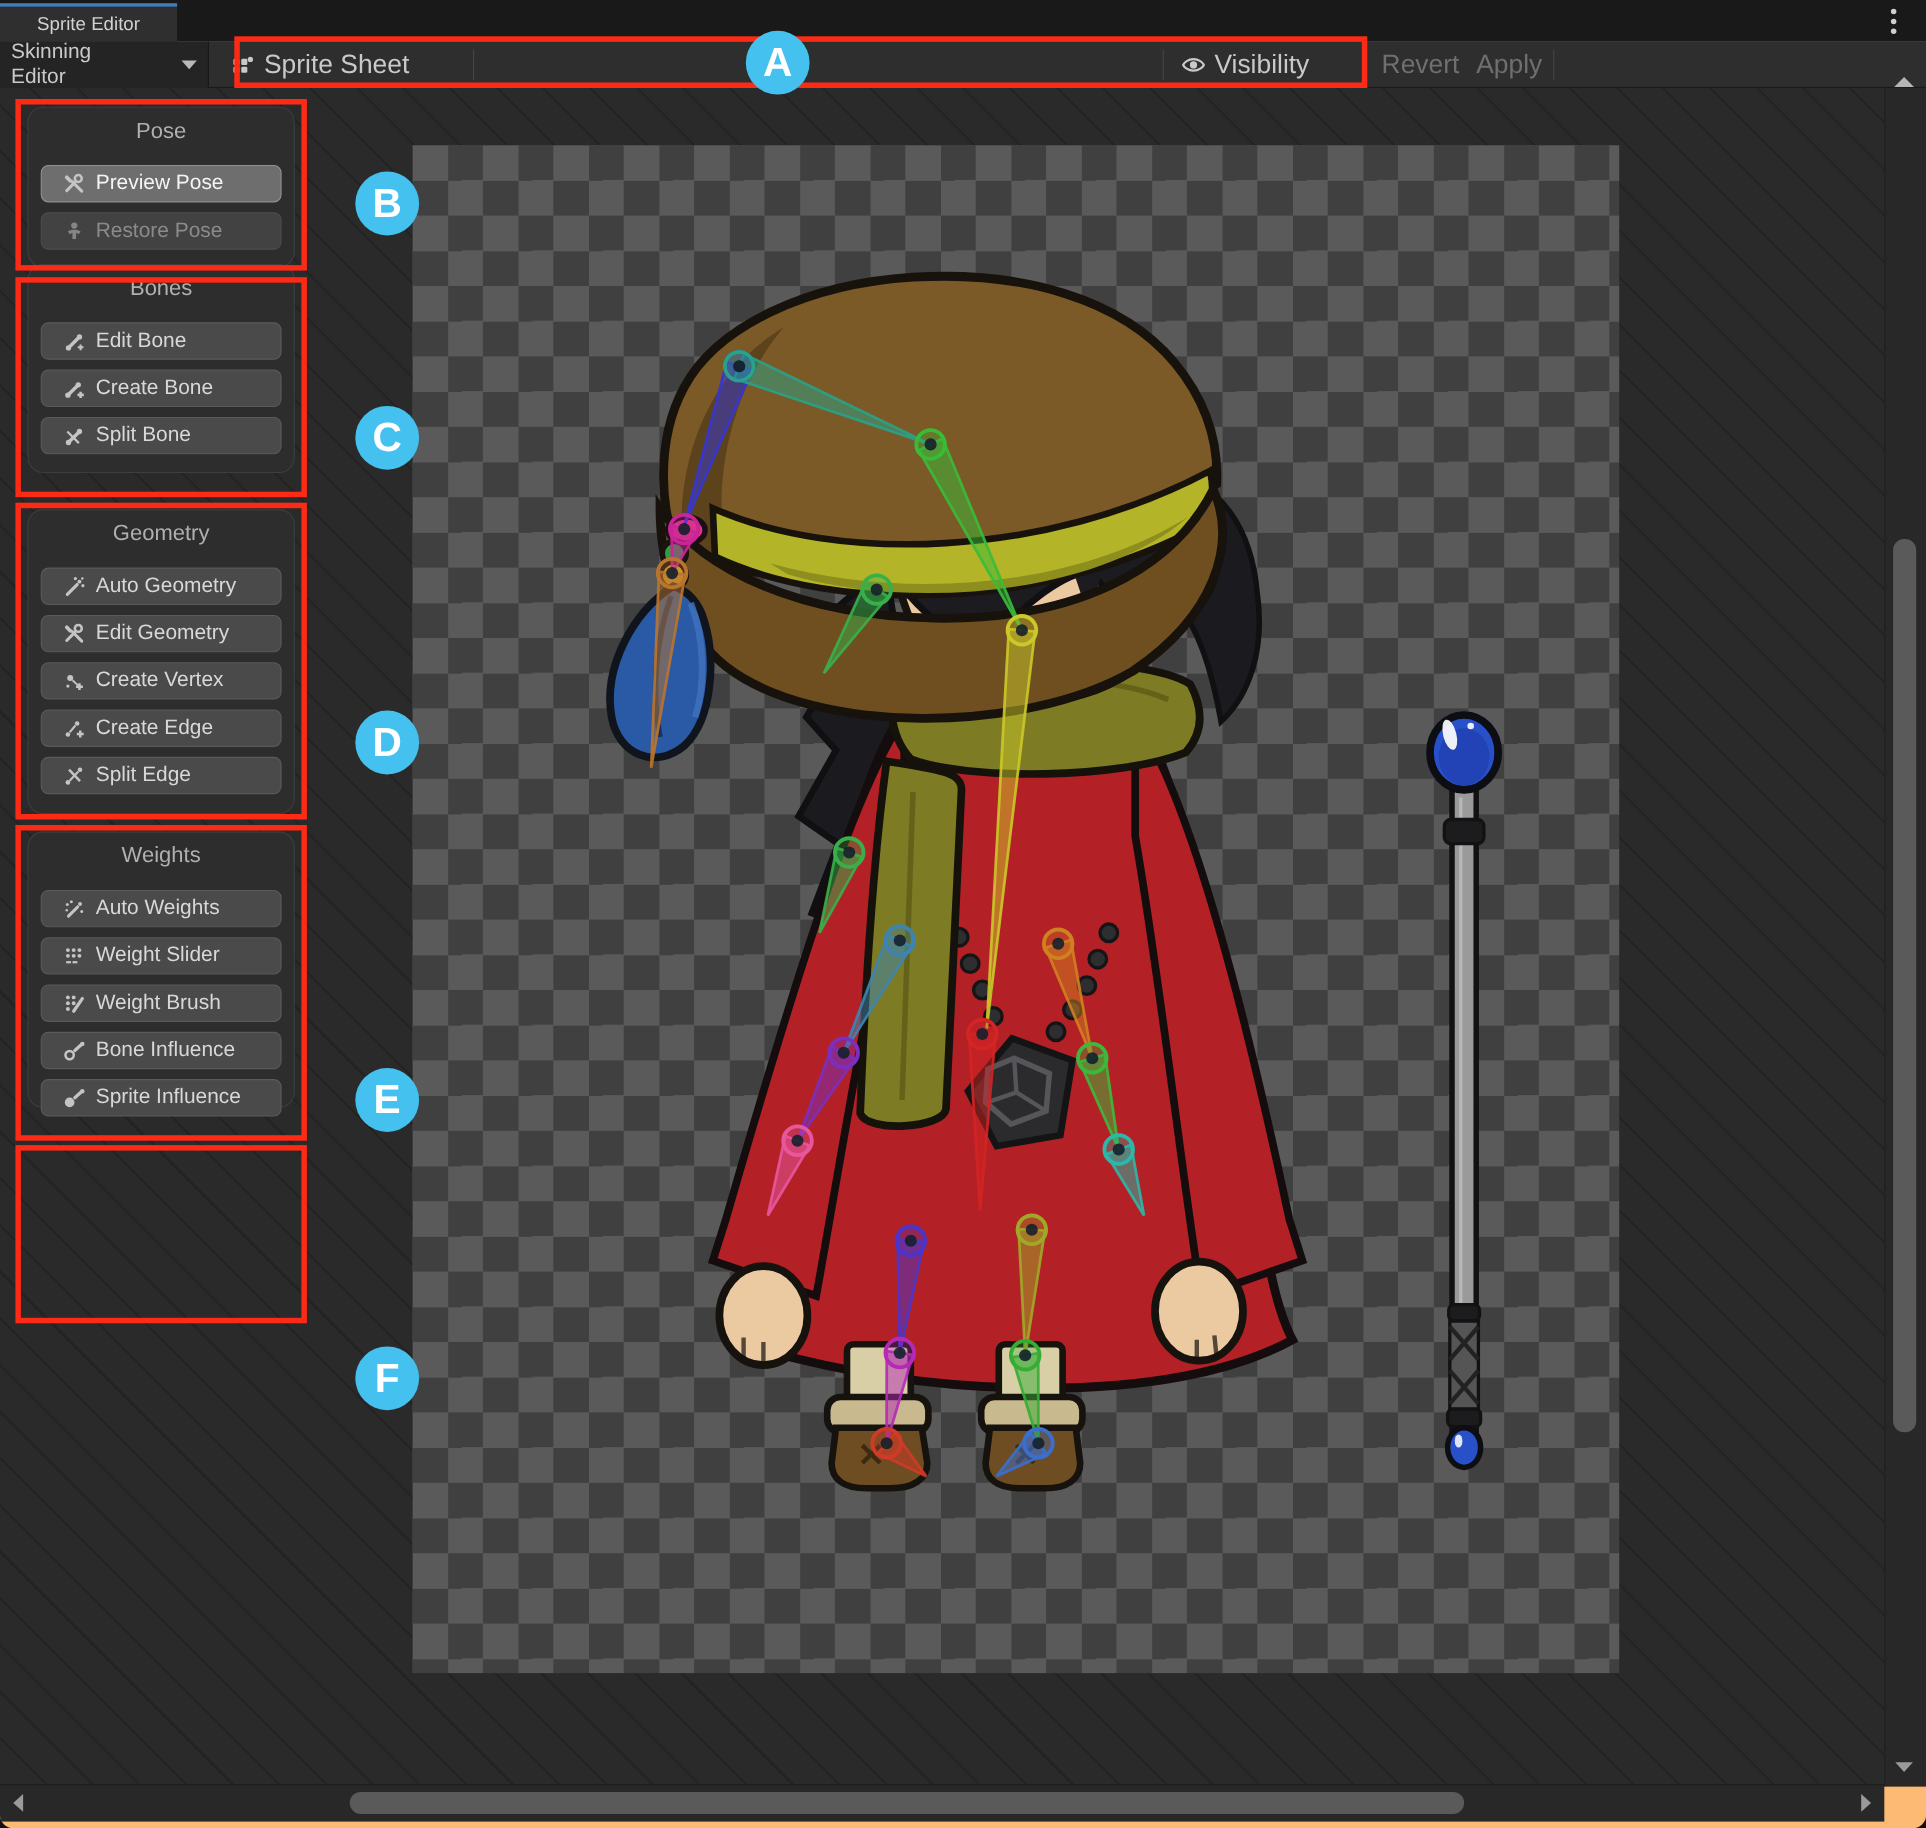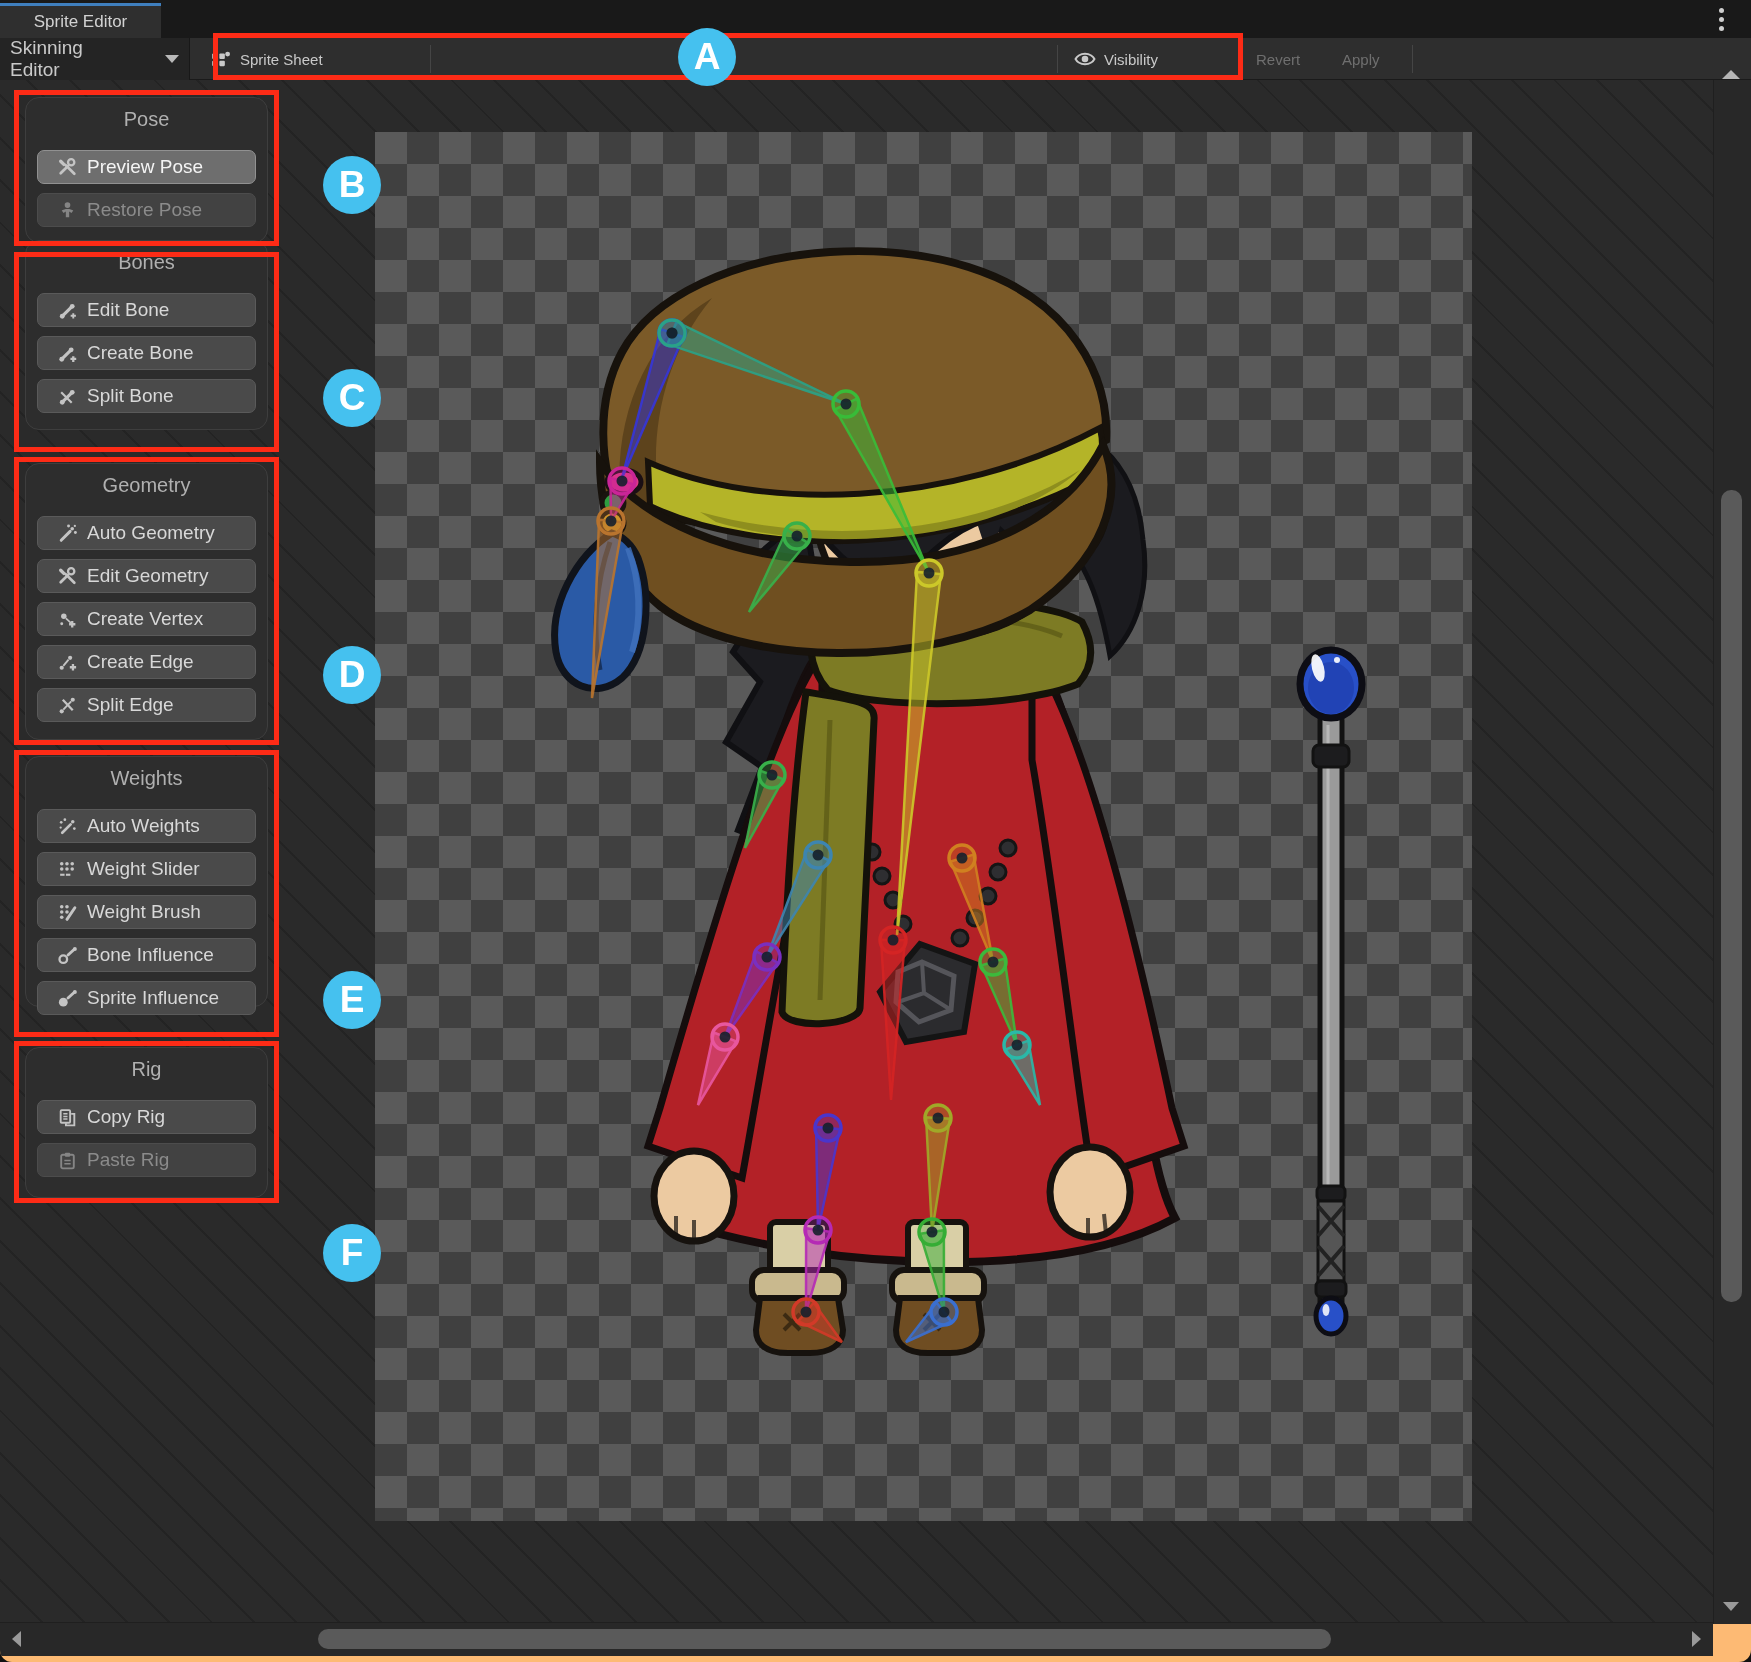--- a/index.html
+++ b/index.html
@@ -16,21 +16,21 @@
   .kebab i{display:block;width:5px;height:5px;border-radius:50%;background:#cfcfcf;margin:0 0 4px 0;}
   
   .toolbar{position:absolute;left:0;top:38px;width:100%;height:42px;background:#2e2e2e;
            border-bottom:1px solid #1a1a1a;}
   .dropdown{position:absolute;left:0;top:0;width:190px;height:42px;background:#242424;
             border-right:1px solid #181818;color:#c9c9c9;font-size:19px;display:flex;
             align-items:center;padding:0 10px;cursor:pointer;gap:40px;}
   .dropdown .caret{width:0;height:0;border-left:7px solid transparent;border-right:7px solid transparent;
             border-top:8px solid #b9b9b9;margin-left:10px;}
   .tbtn{position:absolute;top:0;height:42px;display:flex;align-items:center;gap:8px;
-        color:#c9c9c9;font-size:15px;background:transparent;border:none;cursor:pointer;padding:0 12px;}
+        color:#c9c9c9;font-size:24px;background:transparent;border:none;cursor:pointer;padding:0 12px;}
   .tbtn.dis{color:#6f6f6f;cursor:default;}
   .tdiv{position:absolute;top:7px;width:1px;height:28px;background:#454545;}
   .ticon{display:inline-flex;width:22px;height:22px;}
   .ticon svg{width:100%;height:100%;fill:#c9c9c9;}
   .rgbswatch{position:absolute;left:1429px;top:44px;width:28px;height:26px;border:3px solid #0d0d0d;
      background:linear-gradient(90deg,#c25052 0 34%,#54a85c 34% 67%,#4a66c0 67%);cursor:pointer;}
   .sl-knob{position:absolute;left:1482px;top:47px;width:20px;height:20px;border-radius:50%;
      background:#a2a2a2;cursor:pointer;}
   .sl-track{position:absolute;top:56px;height:3px;background:#5e5e5e;}
   .chk1{position:absolute;left:1589px;top:45px;width:23px;height:25px;border:2px solid #141414;cursor:pointer;
@@ -494,43 +494,20 @@
           <svg viewBox="0 0 20 20" xmlns="http://www.w3.org/2000/svg">
             <circle cx="6" cy="13.5" r="4.2"></circle>
             <path d="M10.5 9.5 L16 4.5" stroke="currentColor" stroke-width="2.8" stroke-linecap="round" fill="none"></path>
             <circle cx="17" cy="3.8" r="1.9"></circle>
           </svg>
         </span>
       <span>Sprite Influence</span>
       </div>
   </div>
 
-  <div class="panel" style="top:1047px;height:151px">
-    <div class="ptitle">Rig</div>
-    <div class="pbtn">
-      <span class="bicon">
-          <svg viewBox="0 0 20 20" xmlns="http://www.w3.org/2000/svg">
-            <rect x="3.5" y="3" width="9" height="12" rx="1" fill="none" stroke="currentColor" stroke-width="1.8"></rect>
-            <path d="M6 6.5 h4 M6 9 h4 M6 11.5 h4" stroke="currentColor" stroke-width="1.4" fill="none"></path>
-            <path d="M13.5 6.5 h3 v11 h-8 v-2" fill="none" stroke="currentColor" stroke-width="1.8"></path>
-          </svg>
-        </span>
-      <span>Copy Rig</span>
-      </div>
-    <div class="pbtn dis">
-      <span class="bicon">
-          <svg viewBox="0 0 20 20" xmlns="http://www.w3.org/2000/svg">
-            <rect x="4" y="4.5" width="12" height="13" rx="1.5" fill="none" stroke="currentColor" stroke-width="1.8"></rect>
-            <rect x="7.5" y="2.5" width="5" height="4" rx="1"></rect>
-            <path d="M7 10 h6 M7 13 h6" stroke="currentColor" stroke-width="1.4" fill="none"></path>
-          </svg>
-        </span>
-      <span>Paste Rig</span>
-      </div>
-  </div>
 
   <div class="abox" style="left:213px;top:33px;width:1030px;height:47px"></div>
   <div class="abox" style="left:14px;top:90px;width:265px;height:156px"></div>
   <div class="abox" style="left:14px;top:252px;width:265px;height:200px"></div>
   <div class="abox" style="left:14px;top:457px;width:265px;height:288px"></div>
   <div class="abox" style="left:14px;top:750px;width:265px;height:287px"></div>
   <div class="abox" style="left:14px;top:1041px;width:265px;height:162px"></div>
 
   <div class="acircle" style="left:707px;top:57px">A</div>
   <div class="acircle" style="left:352px;top:185px">B</div>

